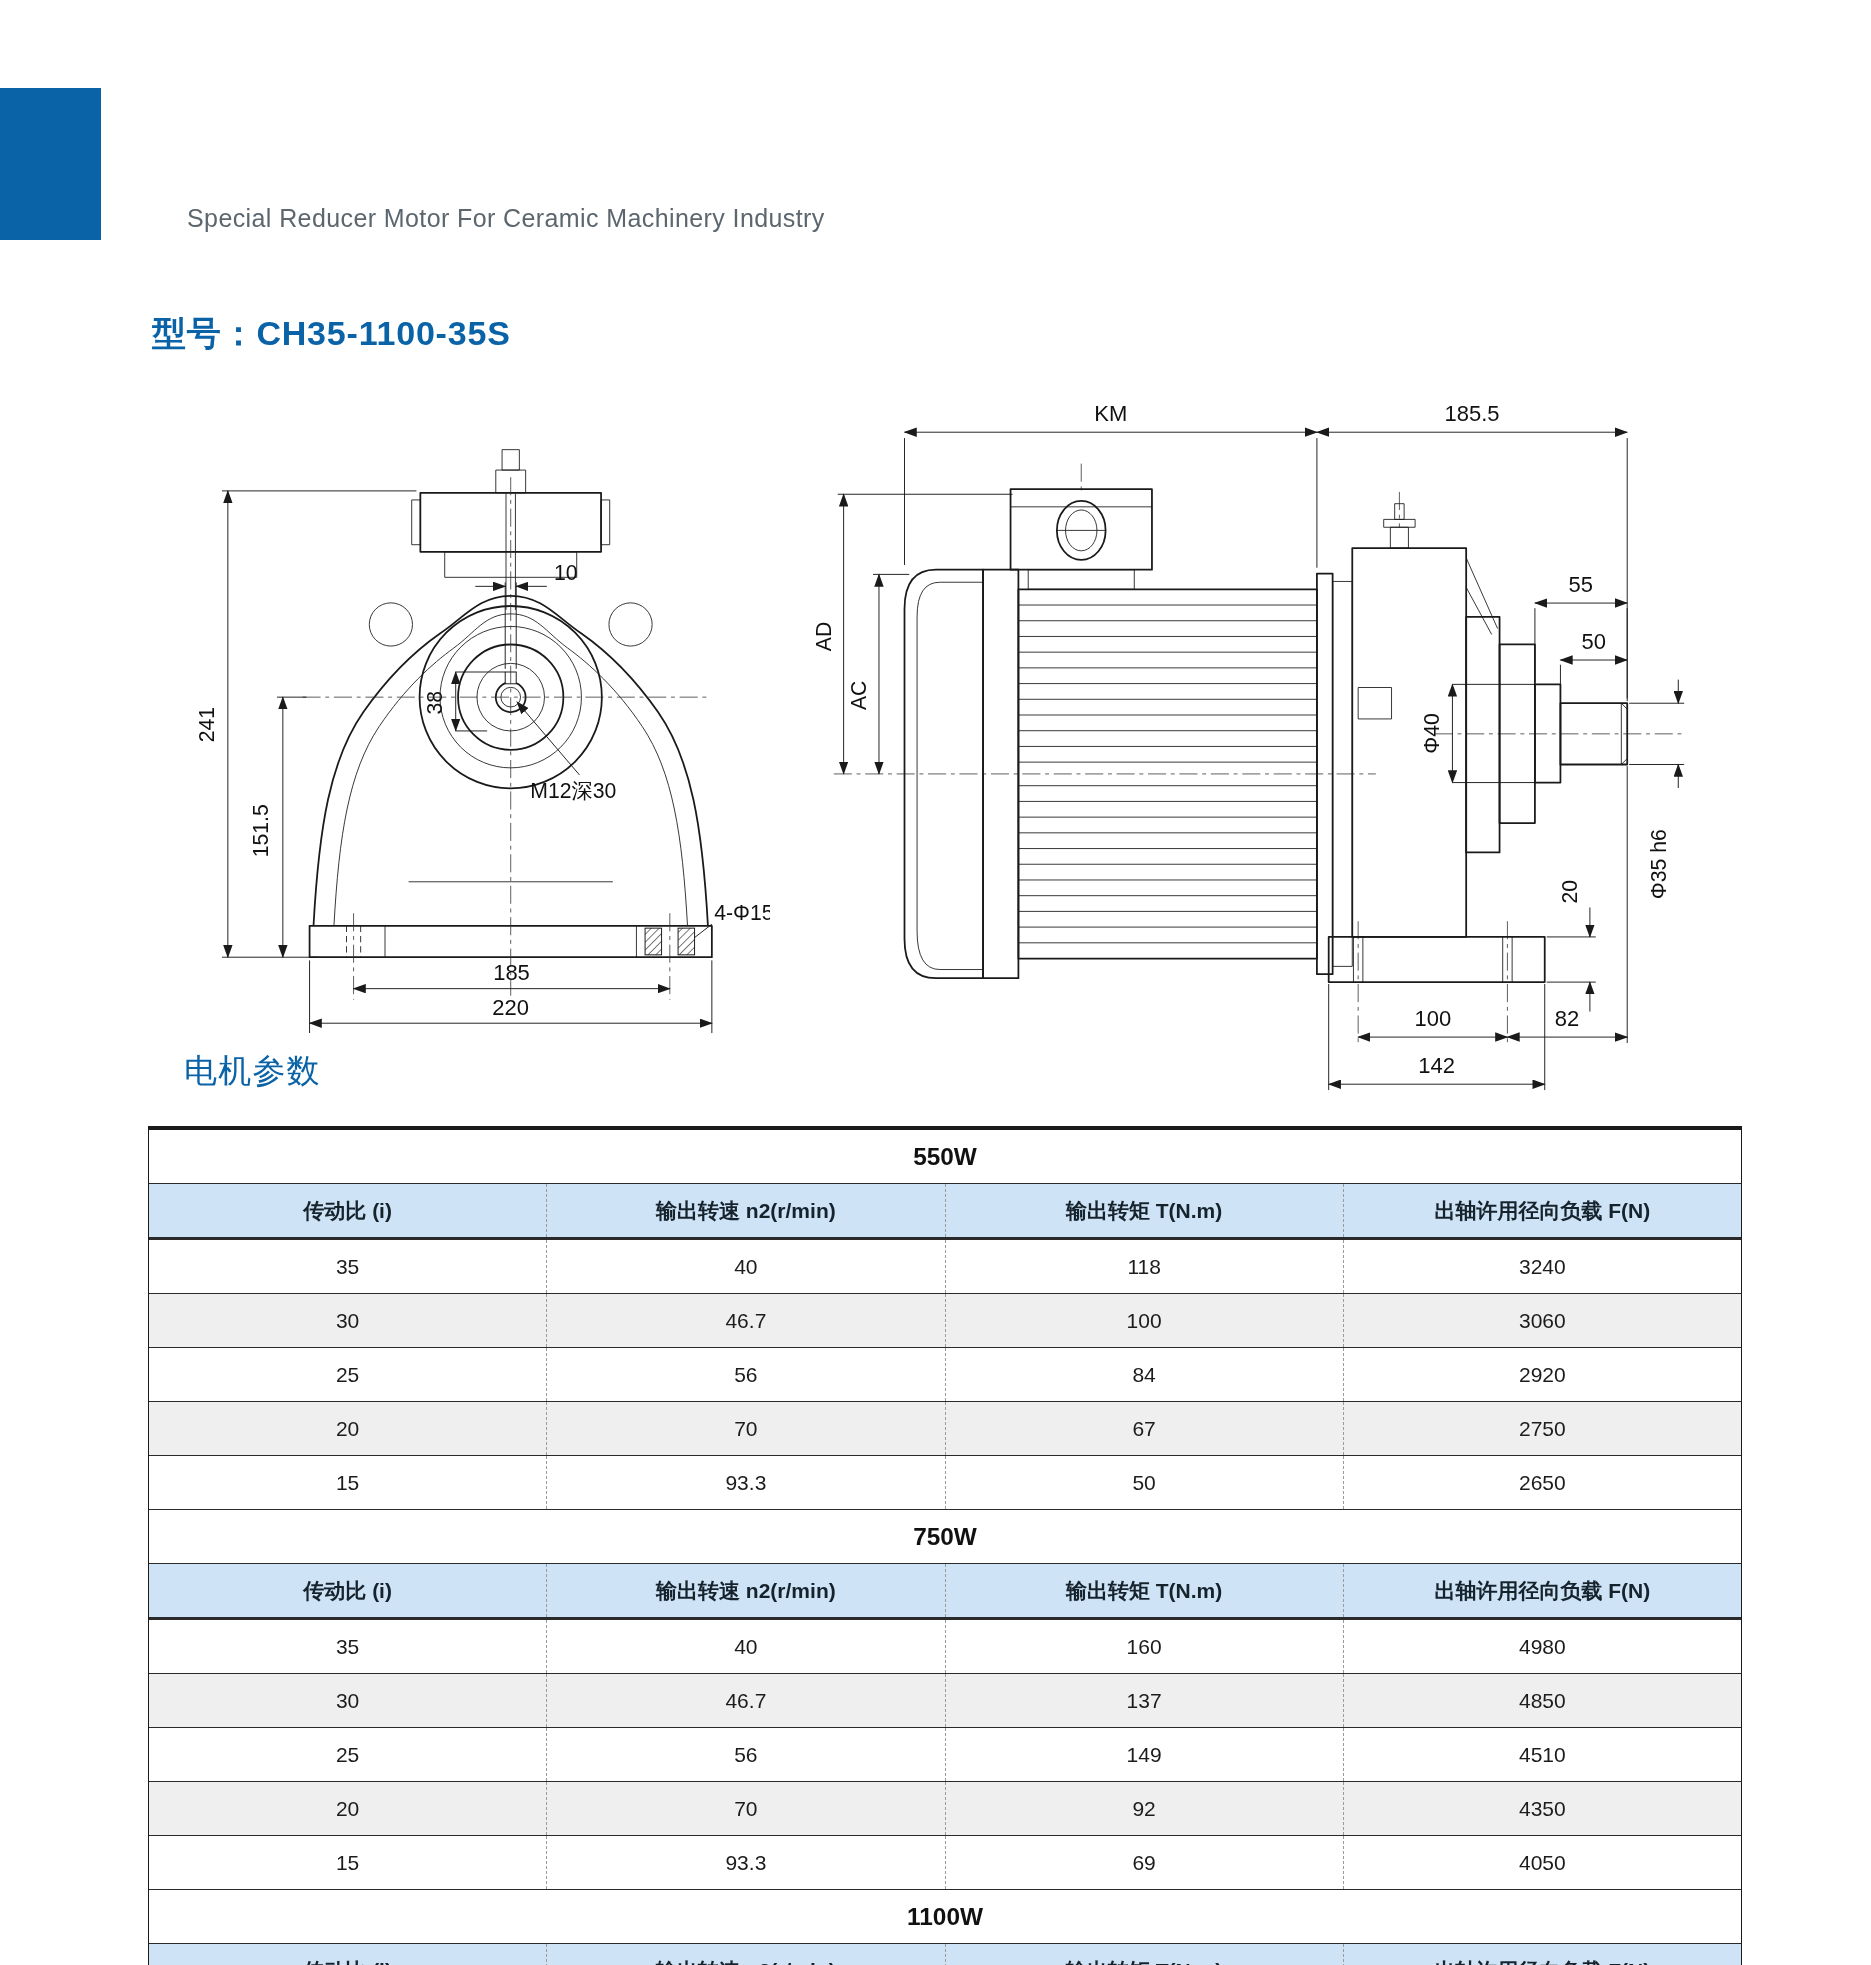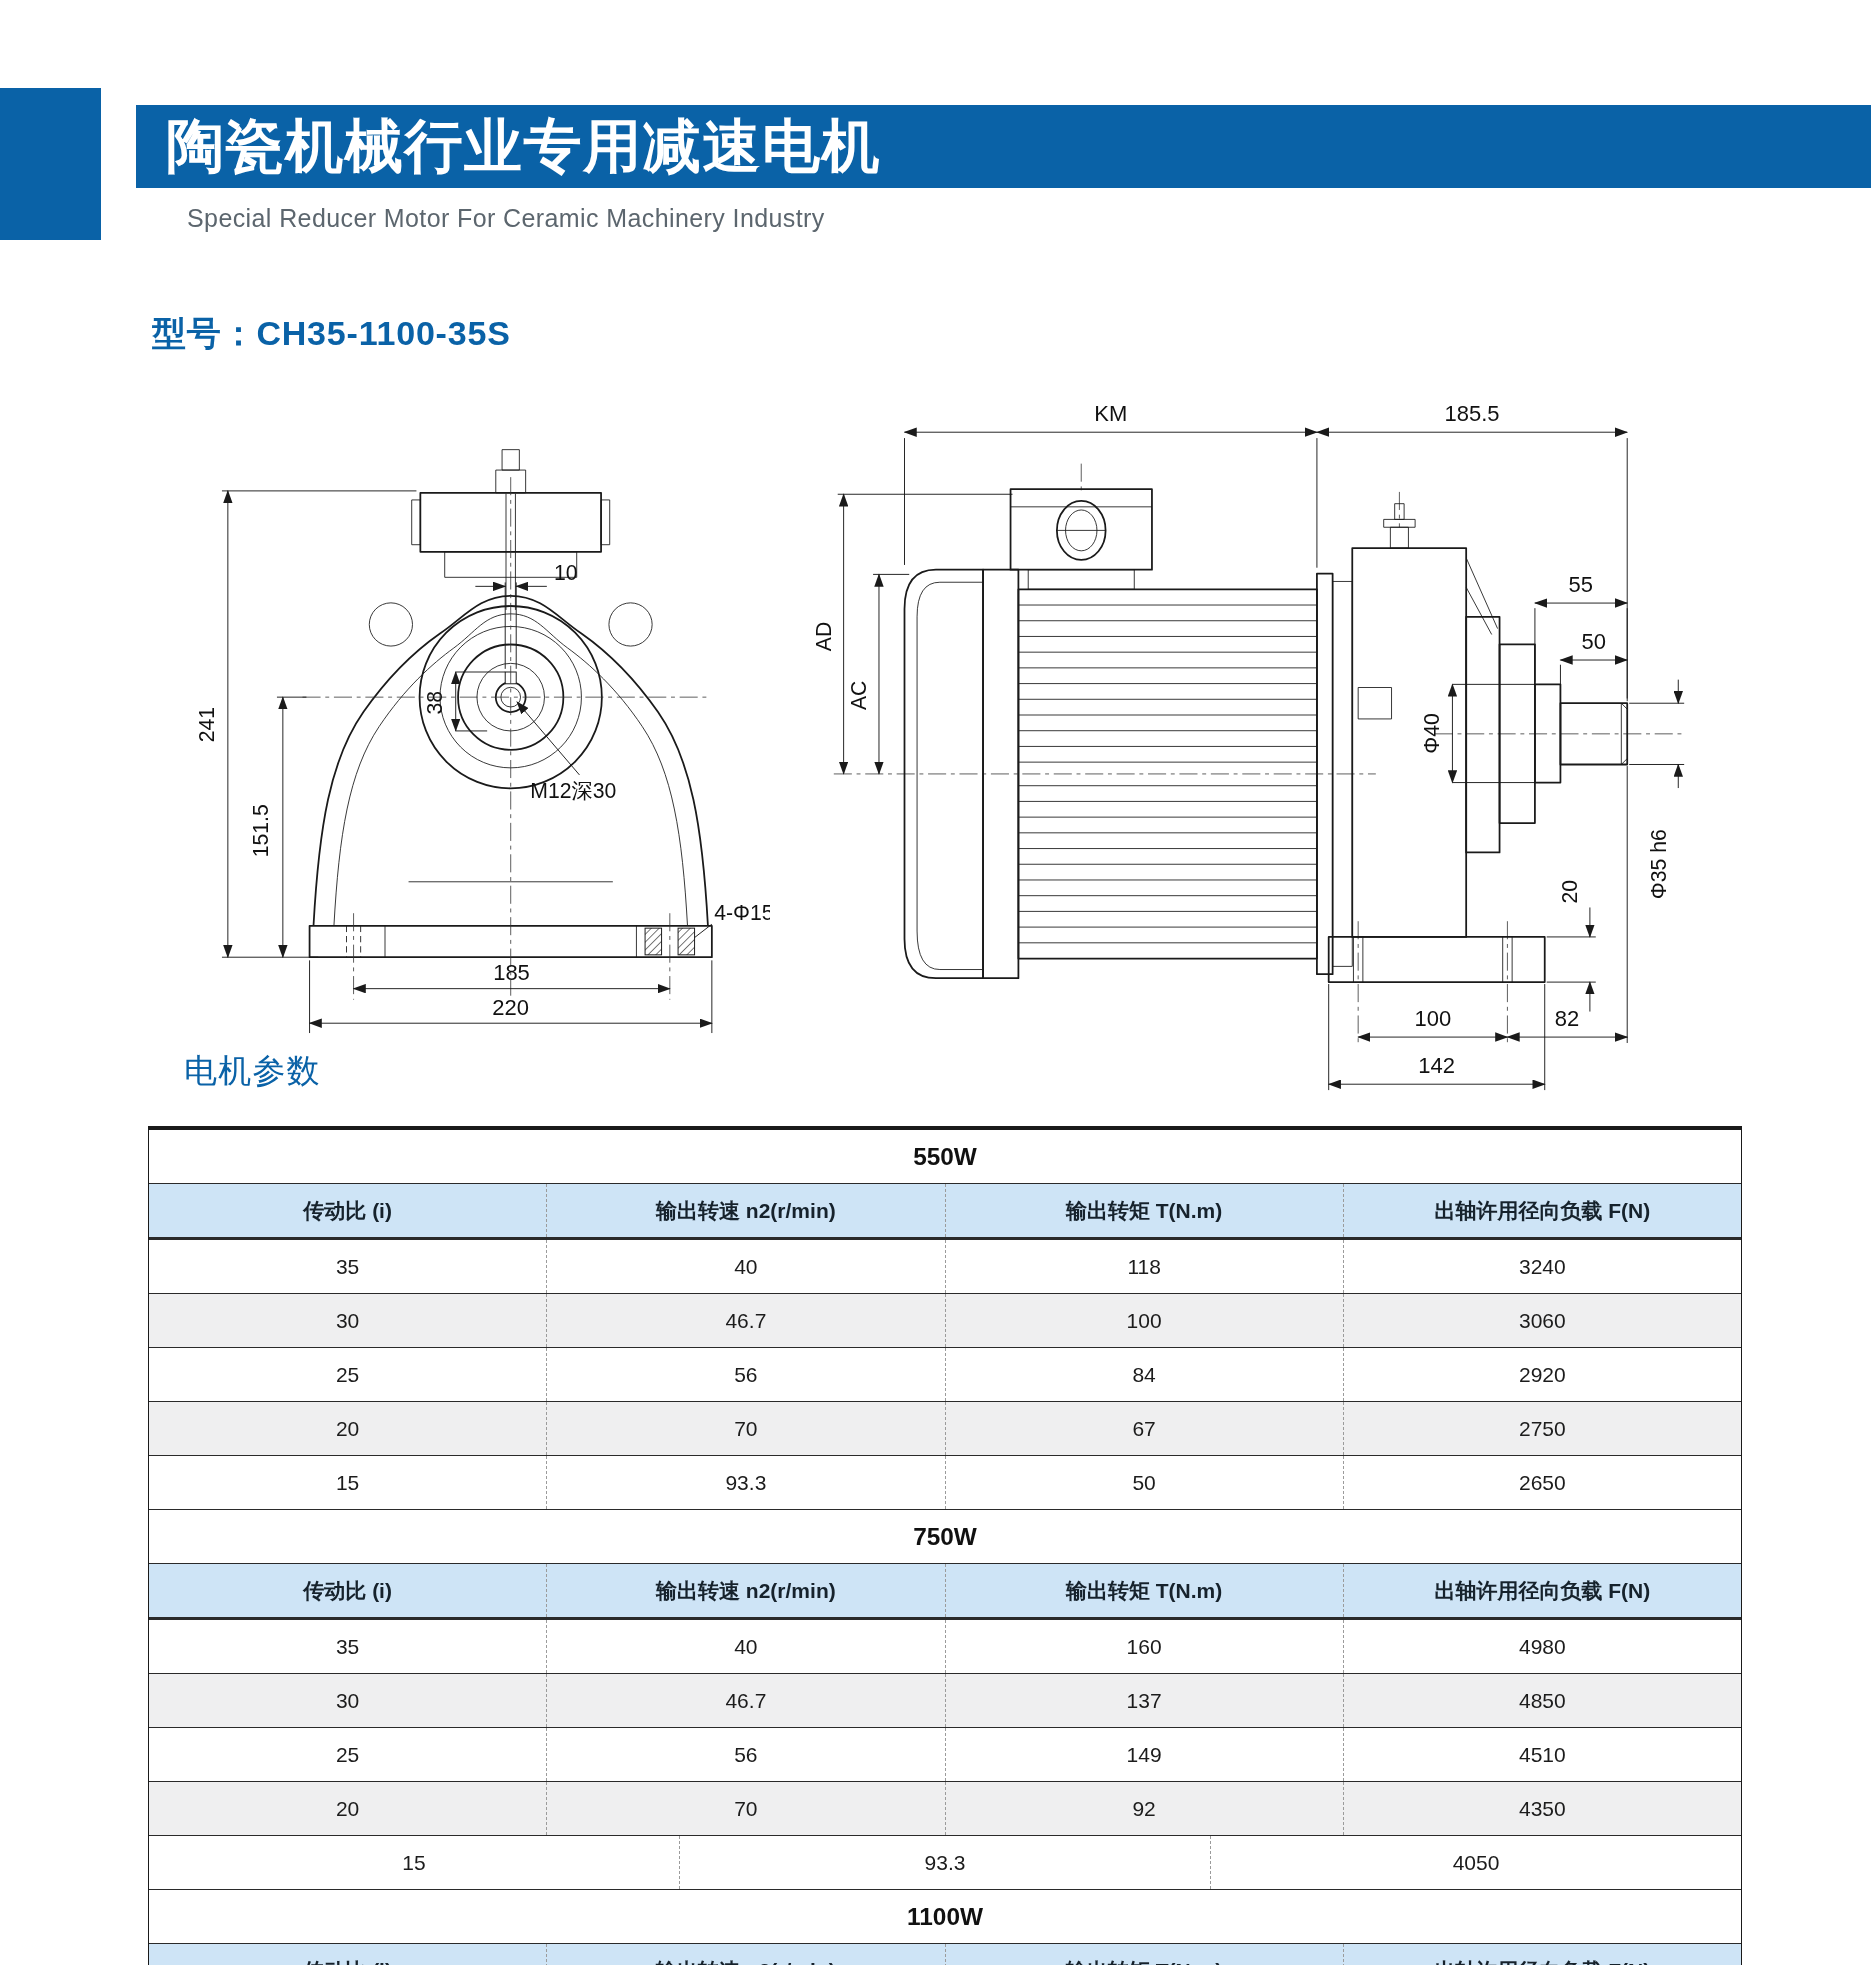--- a/index.html
+++ b/index.html
@@ -34,23 +34,20 @@
   .tr.head .tc{color:#16222c;}
   .sep{border-left:1.2px dashed #9b9b9b;}
 </style>
 </head>
 <body>
 
 <div class="page">
 
   <div class="corner-square"></div>
 
-  <div class="header-bar">
-    <div class="t">陶瓷机械行业专用减速电机</div>
-  </div>
   <div class="subtitle">Special Reducer Motor For Ceramic Machinery Industry</div>
 
   <div class="model">型号：CH35-1100-35S</div>
 
   <svg class="svgbox" style="left:165px;top:426px;" width="605" height="613" viewBox="0 0 1540 1560">
     <defs>
       <marker id="ahf" viewBox="0 0 14 10" refX="13" refY="5" markerWidth="14" markerHeight="10" orient="auto-start-reverse">
         <path d="M0,0 L14,5 L0,10 z" fill="#1a1a1a"></path>
       </marker>
       <pattern id="hatchf" patternUnits="userSpaceOnUse" width="14" height="14" patternTransform="rotate(45)">
@@ -398,20 +395,21 @@
     </div>
     <div class="tr alt">
       <div class="tc">20</div>
       <div class="tc sep">70</div>
       <div class="tc sep">92</div>
       <div class="tc sep">4350</div>
     </div>
     <div class="tr">
       <div class="tc">15</div>
       <div class="tc sep">93.3</div>
+      <div class="tc sep">69</div>
       <div class="tc sep">4050</div>
     </div>
 
     <div class="tr title">
       <div class="tc">1100W</div>
     </div>
     <div class="tr head">
       <div class="tc">传动比 (i)</div>
       <div class="tc sep">输出转速 n2(r/min)</div>
       <div class="tc sep">输出转矩 T(N.m)</div>

